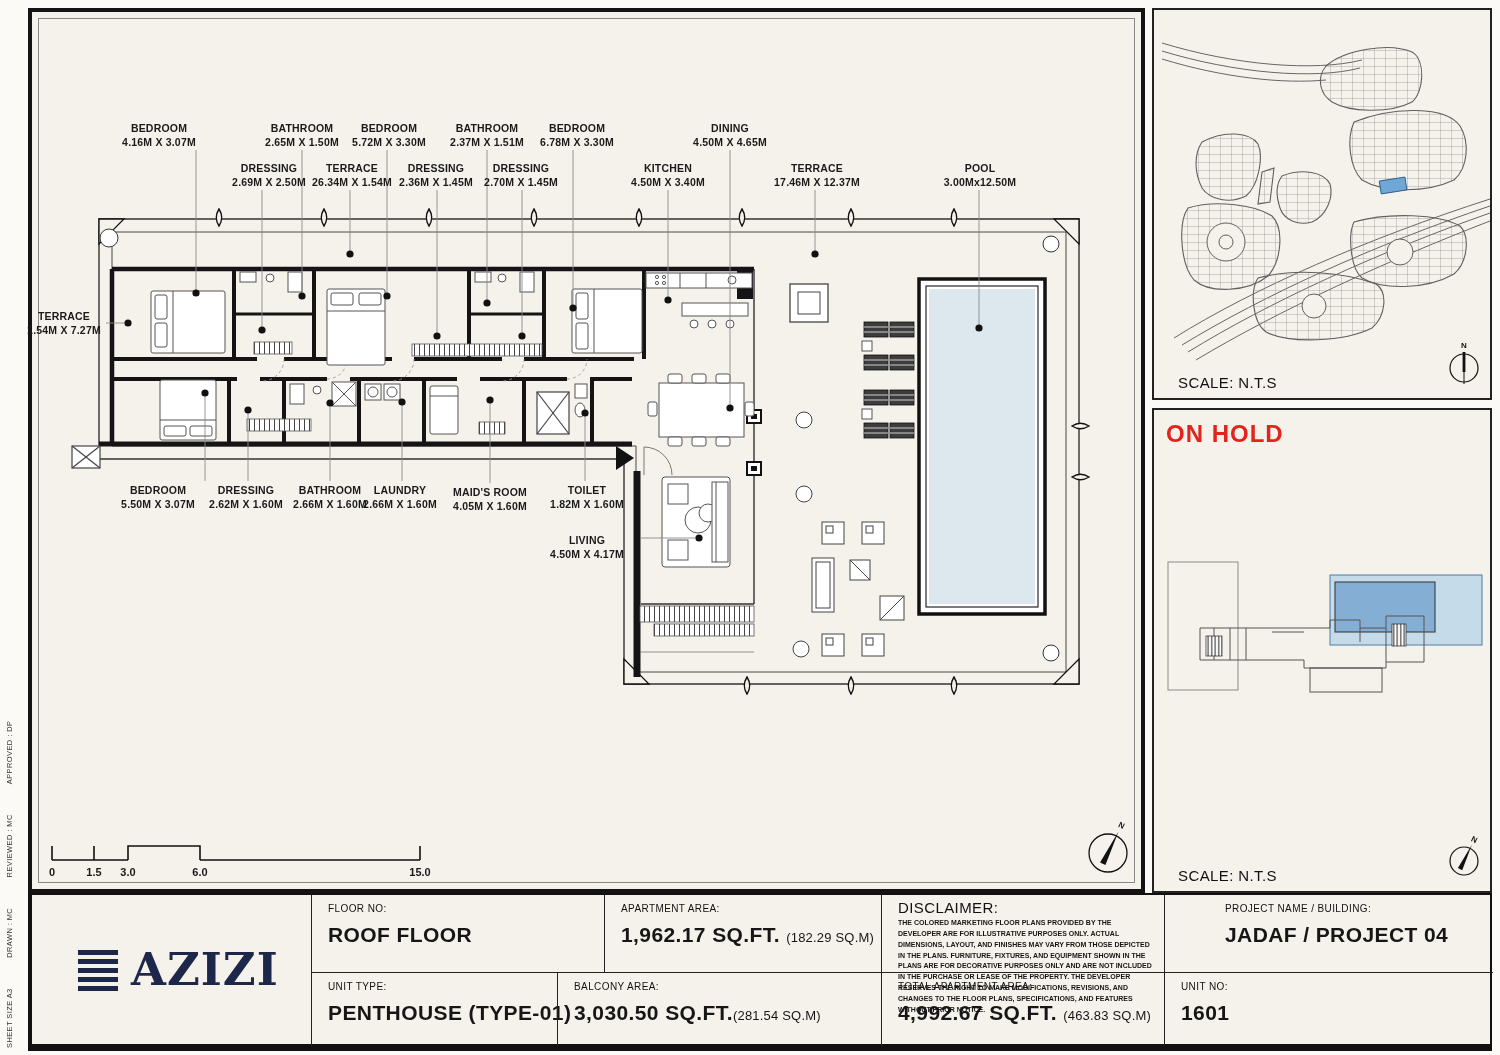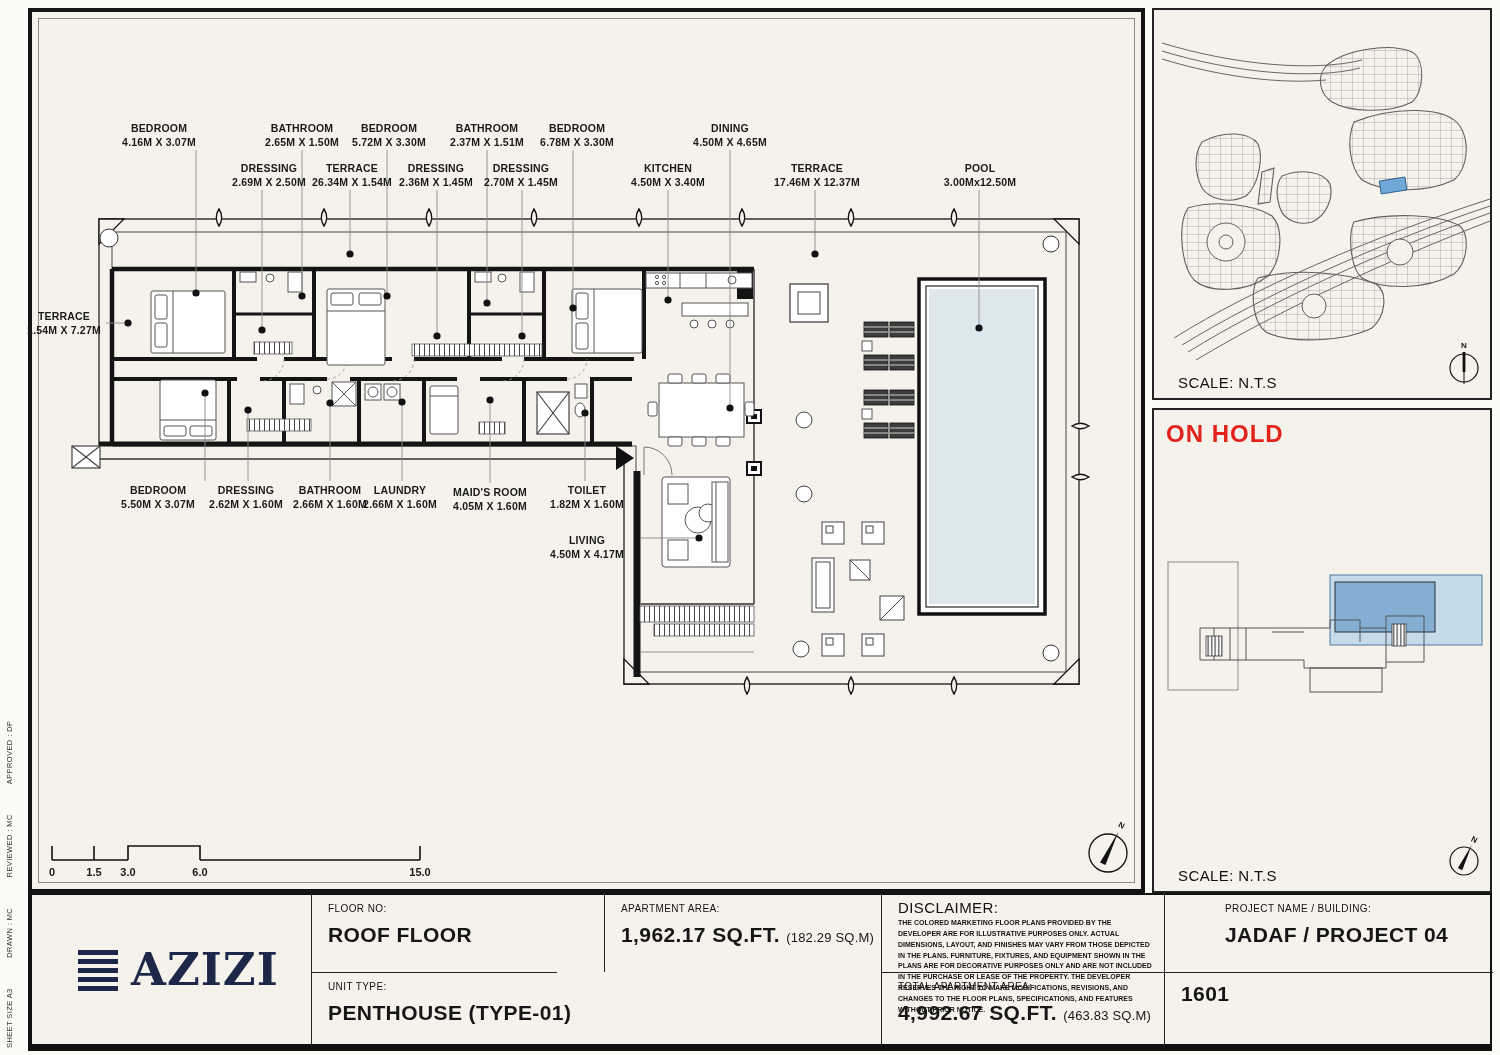--- a/index.html
+++ b/index.html
@@ -508,30 +508,35 @@
   </div>
   <div class="cell r2" style="left:279px;top:77px;width:246px;height:74px;">
     <div class="tlabel">UNIT TYPE:</div>
     <div class="tvalue">PENTHOUSE (TYPE-01)</div>
   </div>
 
   <div class="cell" style="left:525px;top:0;width:324px;height:77px;margin-left:47px;">
     <div class="tlabel">APARTMENT AREA:</div>
     <div class="tvalue"><span>1,962.17 SQ.FT.</span> <span class="tmetric">(182.29 SQ.M)</span></div>
   </div>
+  <div class="cell r2" style="left:525px;top:77px;width:324px;height:74px;">
+    <div class="tlabel">BALCONY AREA:</div>
+    <div class="tvalue"><span>3,030.50 SQ.FT.</span><span class="tmetric">(281.54 SQ.M)</span></div>
+  </div>
 
   <div class="cell" style="left:849px;top:0;width:283px;height:77px;">
     <div class="tlabel" style="font-size:15px;font-weight:400;padding-top:4px;">DISCLAIMER:</div>
     <div class="disc">THE COLORED MARKETING FLOOR PLANS PROVIDED BY THE DEVELOPER ARE FOR ILLUSTRATIVE PURPOSES ONLY. ACTUAL DIMENSIONS, LAYOUT, AND FINISHES MAY VARY FROM THOSE DEPICTED IN THE PLANS. FURNITURE, FIXTURES, AND EQUIPMENT SHOWN IN THE PLANS ARE FOR DECORATIVE PURPOSES ONLY AND ARE NOT INCLUDED IN THE PURCHASE OR LEASE OF THE PROPERTY. THE DEVELOPER RESERVES THE RIGHT TO MAKE MODIFICATIONS, REVISIONS, AND CHANGES TO THE FLOOR PLANS, SPECIFICATIONS, AND FEATURES WITHOUT PRIOR NOTICE.</div>
   </div>
   <div class="cell r2" style="left:849px;top:77px;width:283px;height:74px;">
     <div class="tlabel">TOTAL APARTMENT AREA:</div>
     <div class="tvalue"><span>4,992.67 SQ.FT.</span> <span class="tmetric">(463.83 SQ.M)</span></div>
   </div>
 
   <div class="cell" style="left:1132px;top:0;width:329px;height:77px;padding-left:44px;">
     <div class="tlabel">PROJECT NAME / BUILDING:</div>
     <div class="tvalue">JADAF / PROJECT 04</div>
   </div>
   <div class="cell r2" style="left:1132px;top:77px;width:329px;height:74px;">
+    <div class="tlabel">UNIT NO:</div>
     <div class="tvalue">1601</div>
   </div>
 </div>
 
 </body></html>

